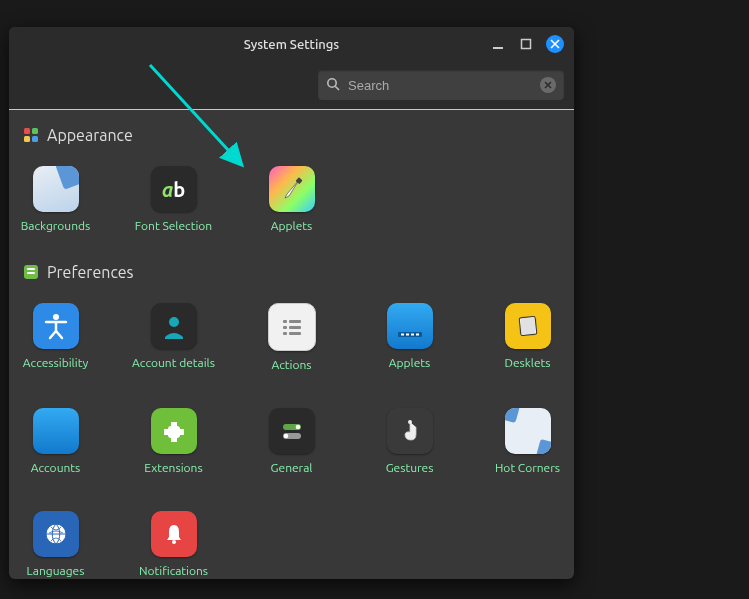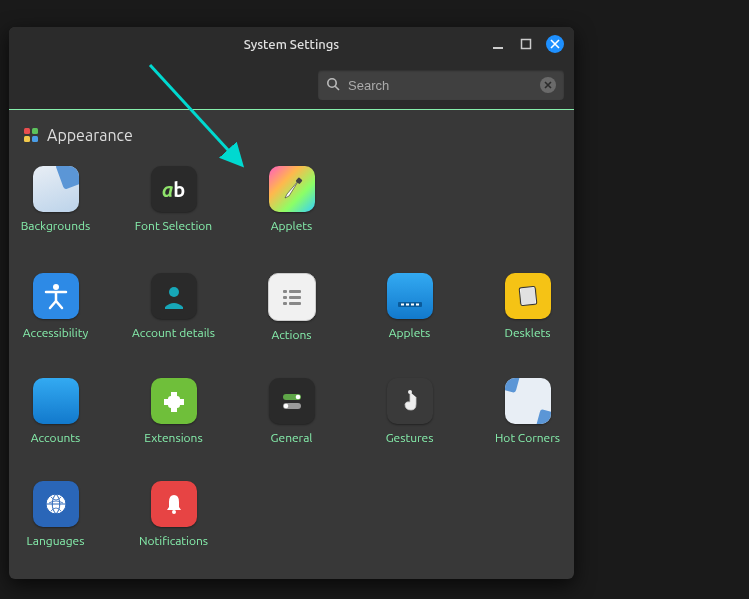--- a/index.html
+++ b/index.html
@@ -263,20 +263,30 @@
           <svg width="26" height="26" viewBox="0 0 26 26">
             <path d="M20 4 L8 18 L6 22 L10 20 Z" fill="#fff" stroke="#333" stroke-width="0.6"></path>
             <rect x="18" y="2" width="5" height="5" rx="1" fill="#444" transform="rotate(40 20 4)"></rect>
           </svg>
         </div>
         <div class="item-label">Applets</div>
       </div>
       <div></div>
     </div>
 
+    <div class="section-header">
+      <span class="section-icon">
+        <svg width="16" height="16" viewBox="0 0 16 16">
+          <rect x="1" y="1" width="14" height="14" rx="3" fill="#6fbc47"></rect>
+          <rect x="4" y="4" width="8" height="2" rx="1" fill="#fff"></rect>
+          <rect x="4" y="8" width="8" height="2" rx="1" fill="#fff"></rect>
+        </svg>
+      </span>
+      <span>Preferences</span>
+    </div>
 
     <div class="grid">
 
       <div class="item">
         <div class="icon48 bg-access">
           <svg width="30" height="30" viewBox="0 0 30 30">
               <circle cx="15" cy="6" r="3" fill="#fff"></circle>
               <path d="M5 11 L25 11 M15 11 L15 20 M15 20 L9 27 M15 20 L21 27" stroke="#fff" stroke-width="2.5" stroke-linecap="round"></path>
             </svg>
         </div>

